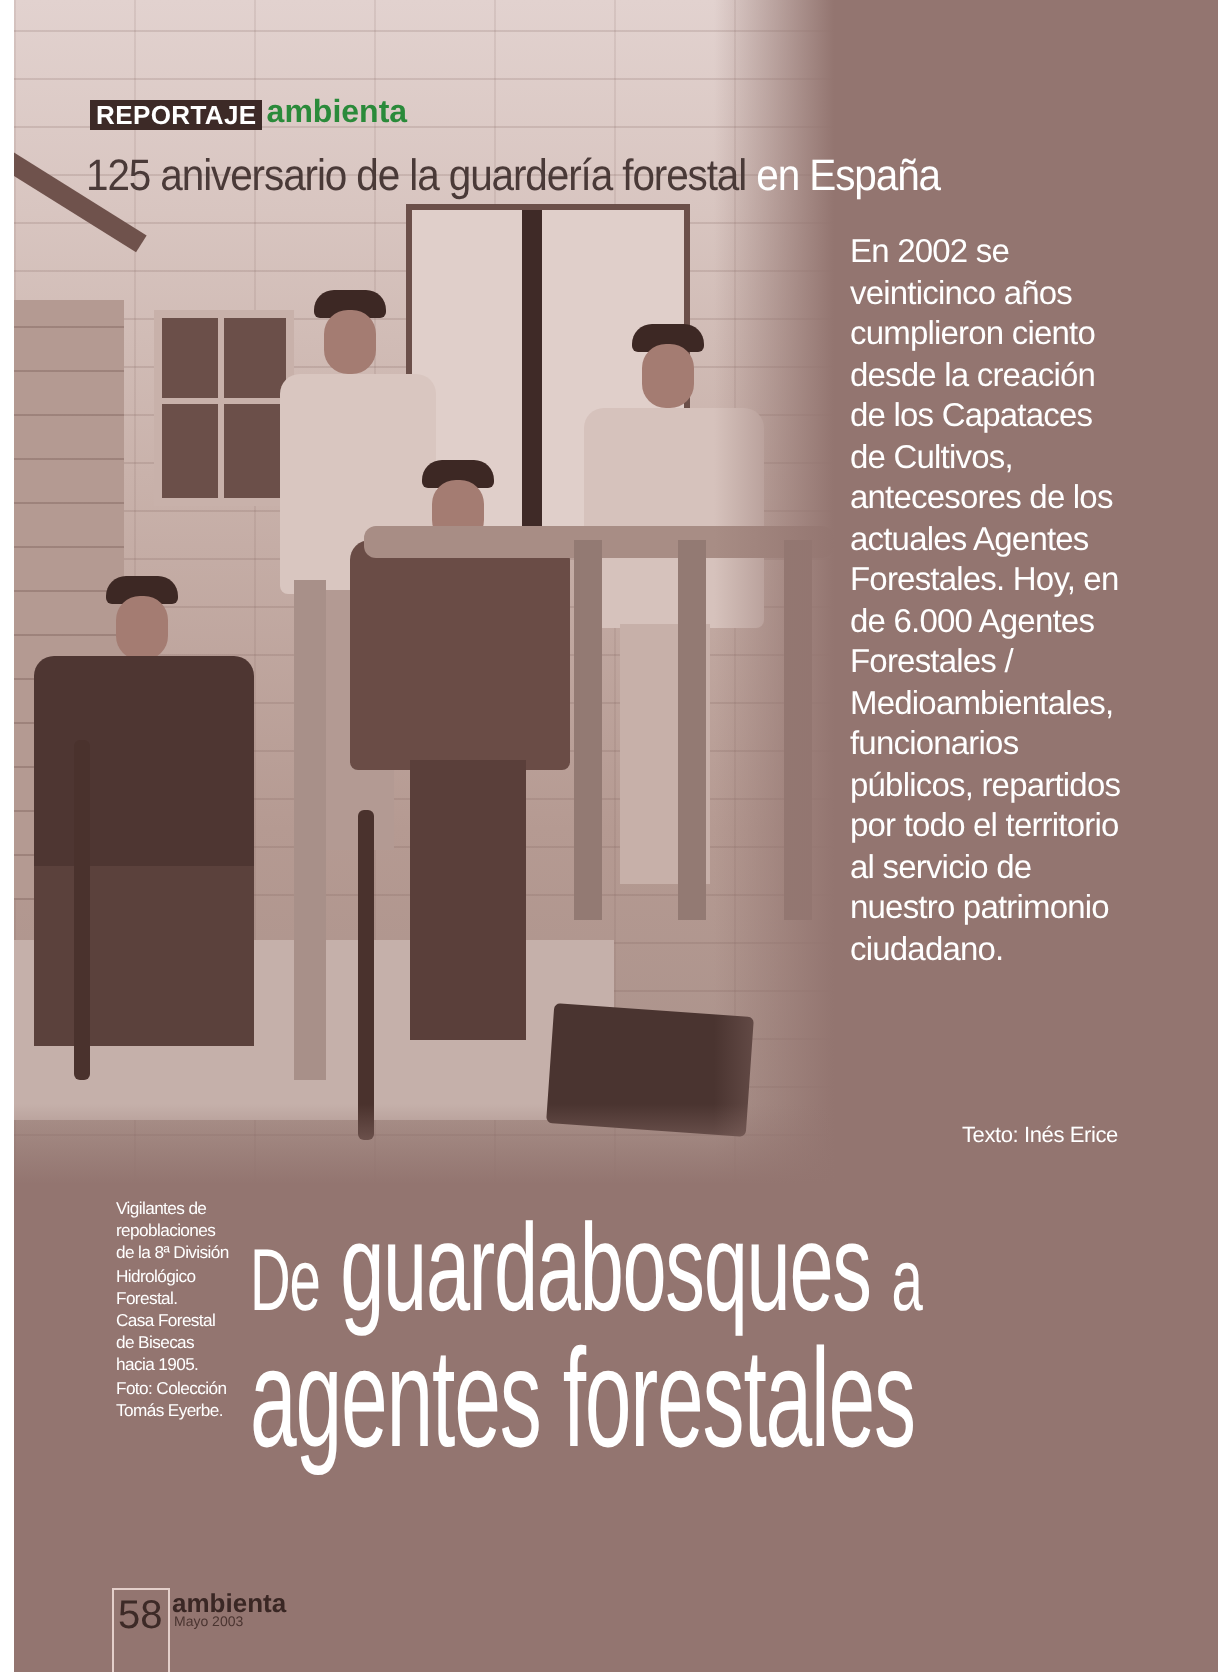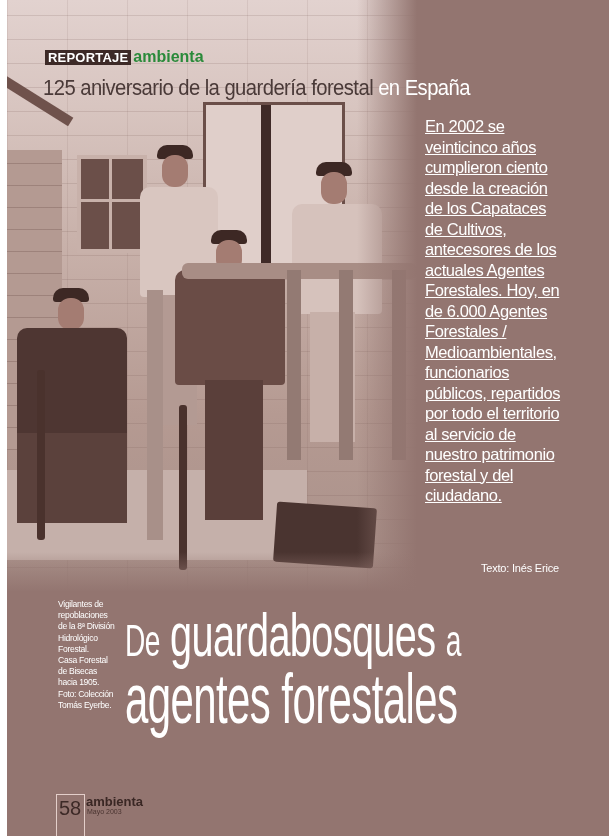--- a/index.html
+++ b/index.html
@@ -98,21 +98,21 @@
       transform: scaleX(0.92); transform-origin: left top;
     }
     .subtitle .light { color: #ffffff; }
 
     
     .intro {
       position: absolute; left: 418px; top: 116px; width: 180px;
       color: #ffffff; font-size: 16.5px; line-height: 20.5px;
       letter-spacing: -0.4px;
     }
-    .intro p { margin: 0; text-decoration: underline; }
+    .intro p { margin: 0; }
     .byline {
       position: absolute; left: 474px; top: 562px;
       color: #ffffff; font-size: 11px; letter-spacing: -0.2px;
     }
 
     
     .caption {
       position: absolute; left: 51px; top: 599px; width: 80px;
       color: #ffffff; font-size: 8.6px; line-height: 11.2px; letter-spacing: -0.3px;
     }
@@ -225,21 +225,20 @@
     <p>actuales Agentes</p>
     <p>Forestales. Hoy, en</p>
     <p>de 6.000 Agentes</p>
     <p>Forestales /</p>
     <p>Medioambientales,</p>
     <p>funcionarios</p>
     <p>públicos, repartidos</p>
     <p>por todo el territorio</p>
     <p>al servicio de</p>
     <p>nuestro patrimonio</p>
-    <p>forestal y del</p>
     <p>ciudadano.</p>
   </div>
 
   <div class="byline">Texto: Inés Erice</div>
 
   <div class="caption">
     <div>Vigilantes de</div>
     <div>repoblaciones</div>
     <div>de la 8ª División</div>
     <div>Hidrológico</div>

